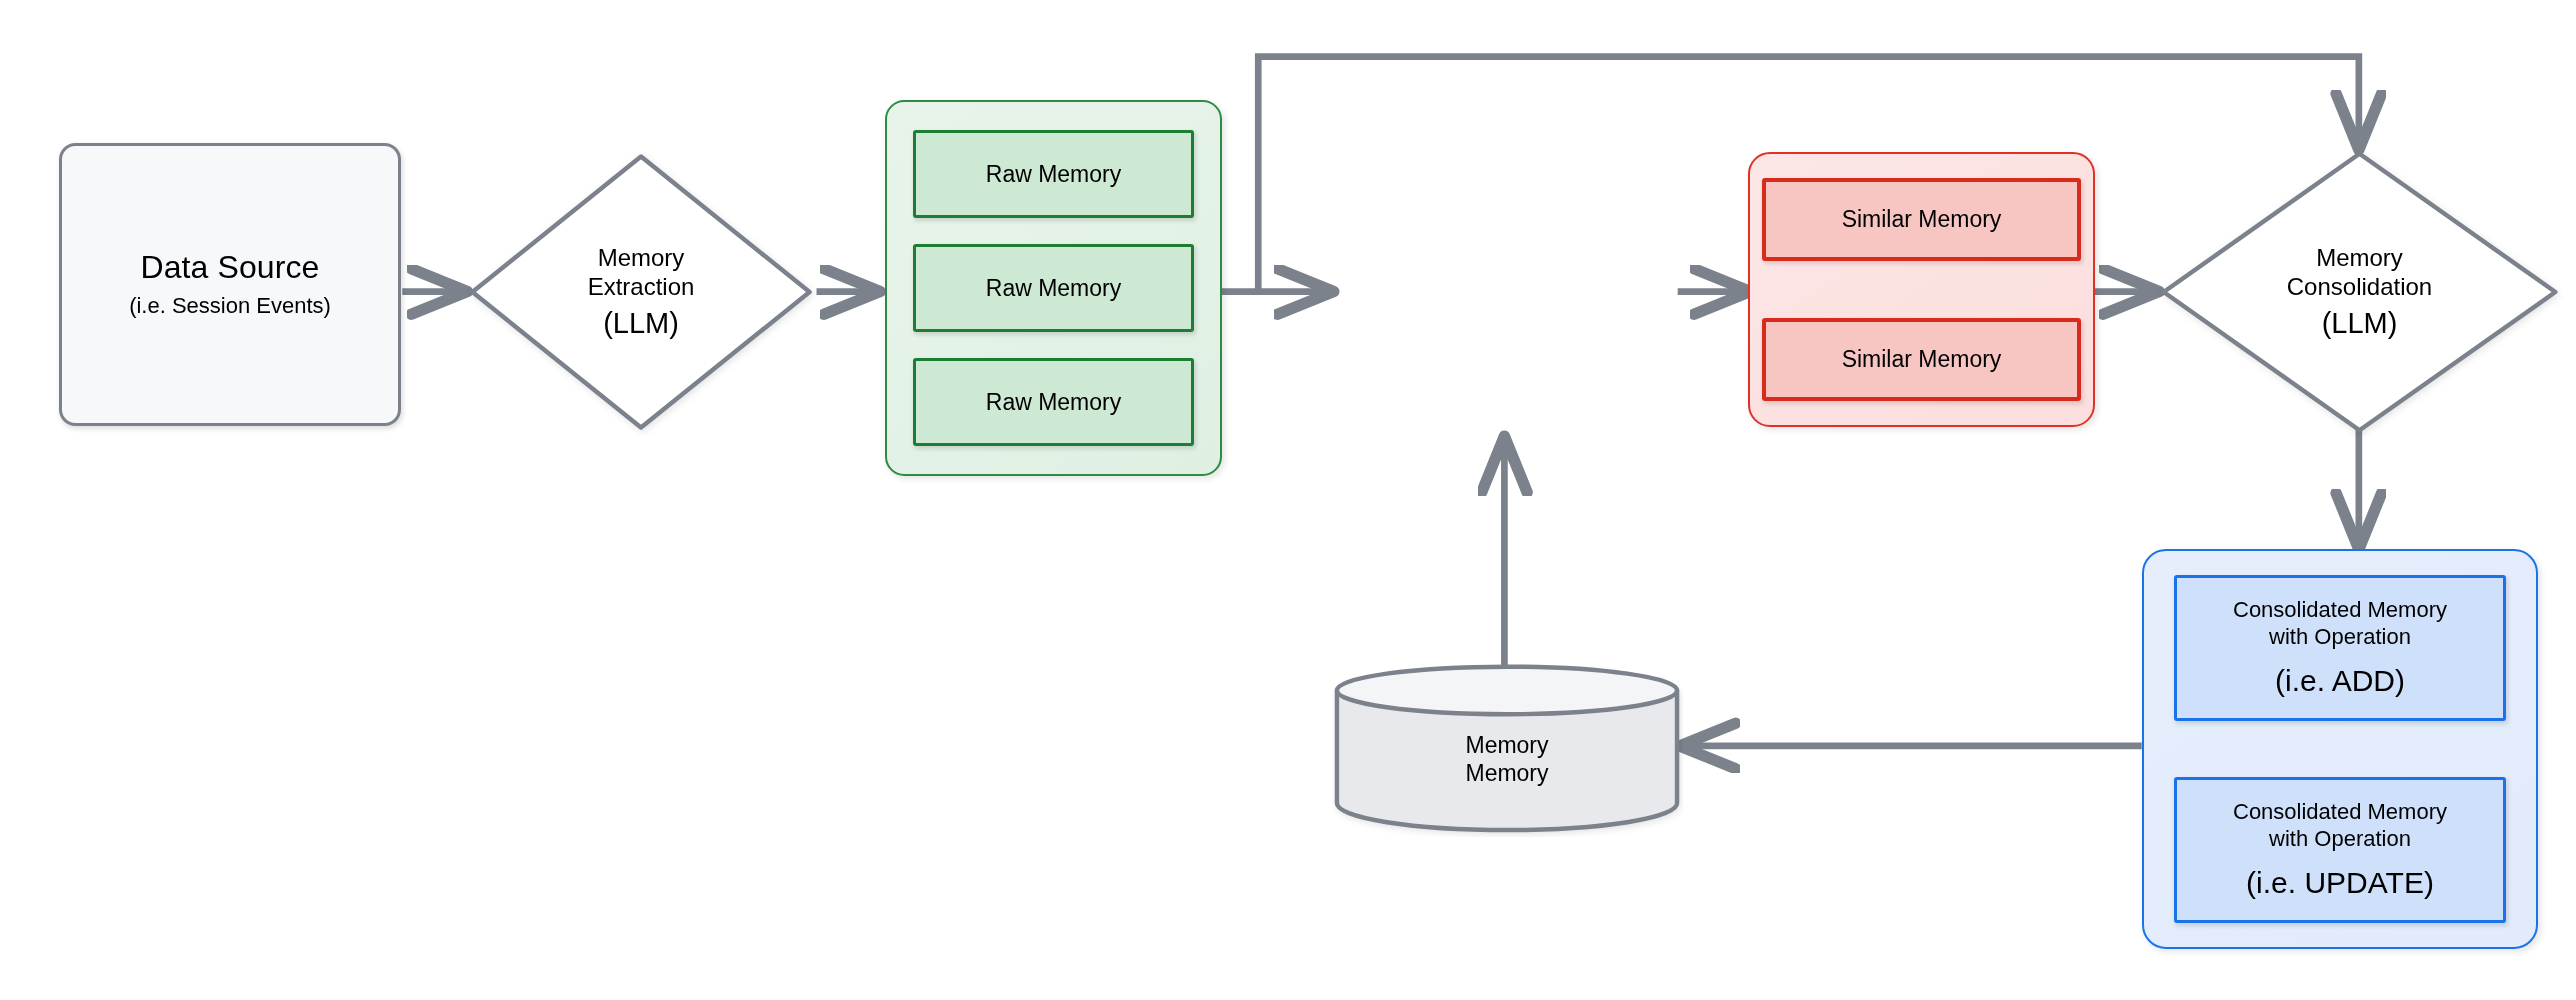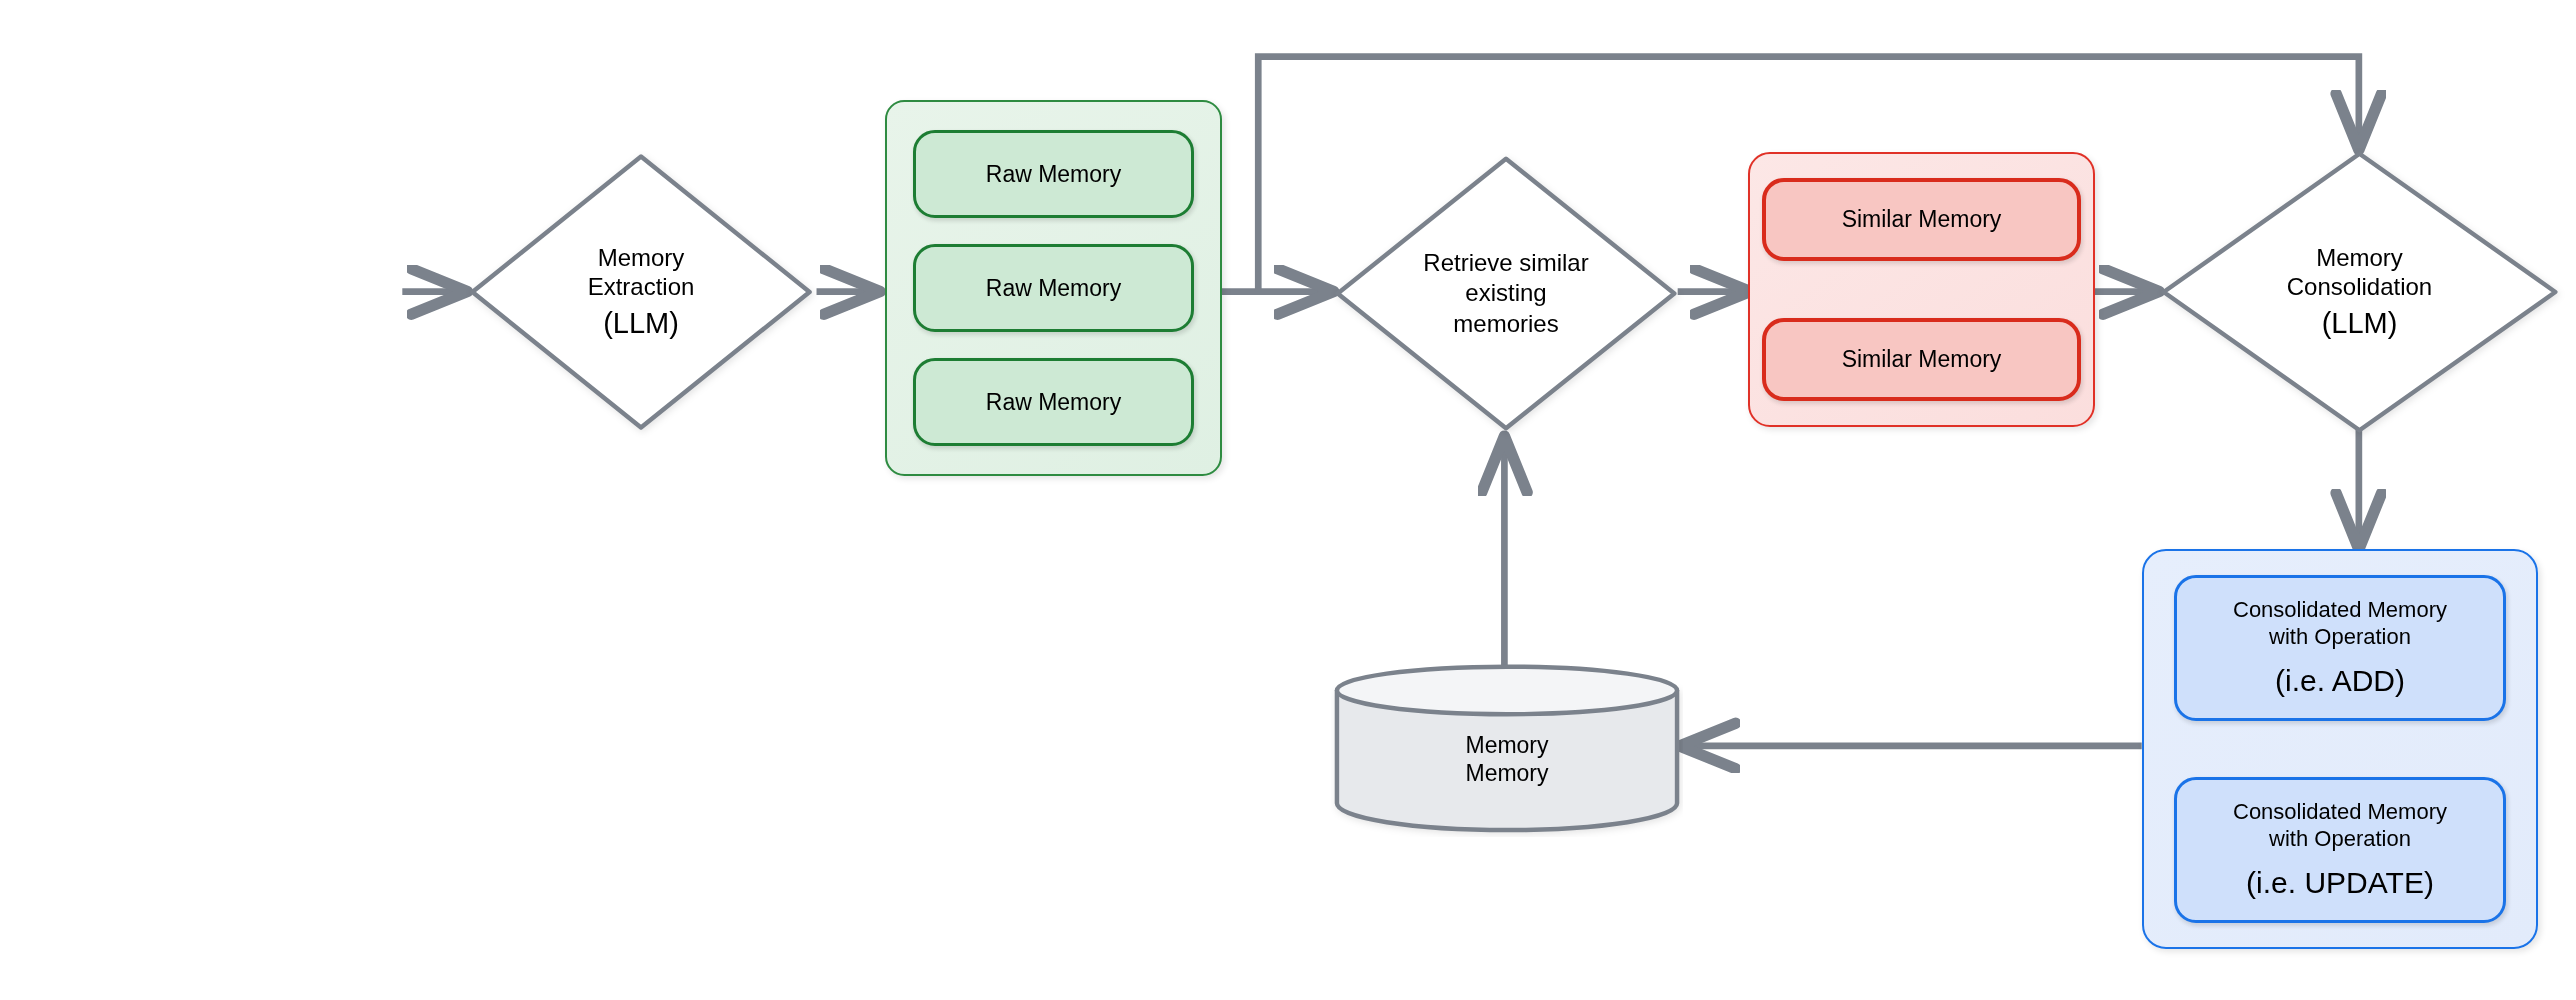--- a/index.html
+++ b/index.html
@@ -115,21 +115,21 @@
     background: linear-gradient(145deg, #e6eefc 0%, #e2ebfb 100%);
     border: 2.2px solid #1a73e8;
   }
   .chip {
     box-sizing: border-box;
     display: flex;
     flex-direction: column;
     align-items: center;
     justify-content: center;
     text-align: center;
-    border-radius: 22px;
+    border-radius: 3px;
     box-shadow: 1.5px 2.2px 4.5px rgba(0,0,0,0.13);
     color: #000;
   }
   .chip-green {
     background: #cde9d4;
     border: 3.7px solid #1d7d33;
     font-size: 23px;
   }
   .chip-red {
     background: #f8c6c2;
@@ -199,20 +199,24 @@
       <path d="M 3172,560 L 3172,735"></path>
 
       <path d="M 2880,1003 L 2262,1003"></path>
 
       <path d="M 2023,895 L 2023,590"></path>
 
       <path d="M 1692,392 L 1692,76 L 3172,76 L 3172,198"></path>
     </g>
   </svg>
 
+  <div class="node rect-plain" style="left:59px; top:143px; width:342px; height:283px;">
+    <div class="title-lg">Data Source</div>
+    <div class="sub-md">(i.e. Session Events)</div>
+  </div>
 
   <div class="diamond-wrap" style="left:465px; top:149px; width:352px; height:286px;">
     <svg width="352" height="286" viewBox="0 0 473 384">
       <path d="M 236.5,10 L 463,192 L 236.5,374 L 10,192 Z" fill="#ffffff" stroke="#7b828c" stroke-width="6" stroke-linejoin="round" style="filter:drop-shadow(2px 3px 5px rgba(0,0,0,0.11))"></path>
     </svg>
     <div class="diamond-label">
       <div class="dia-main">Memory</div>
       <div class="dia-main">Extraction</div>
       <div class="dia-sub">(LLM)</div>
     </div>
@@ -223,30 +227,20 @@
       <span>Raw Memory</span>
     </div>
     <div class="chip chip-green" style="width:100%; height:88px;">
       <span>Raw Memory</span>
     </div>
     <div class="chip chip-green" style="width:100%; height:88px;">
       <span>Raw Memory</span>
     </div>
   </div>
 
-  <div class="diamond-wrap" style="left:1331px; top:152px; width:350px; height:283px;">
-    <svg width="350" height="283" viewBox="0 0 470 380">
-      <path d="M 235,9 L 461,190 L 235,371 L 9,190 Z" fill="#ffffff" stroke="#7b828c" stroke-width="6" stroke-linejoin="round" style="filter:drop-shadow(2px 3px 5px rgba(0,0,0,0.11))"></path>
-    </svg>
-    <div class="diamond-label">
-      <div class="dia-main-3">Retrieve similar</div>
-      <div class="dia-main-3">existing</div>
-      <div class="dia-main-3">memories</div>
-    </div>
-  </div>
 
   <div class="group group-red" style="left:1748px; top:152px; width:347px; height:275px; padding:24px 12px; border-radius:22px;">
     <div class="chip chip-red" style="width:100%; height:83px;">
       <span>Similar Memory</span>
     </div>
     <div class="chip chip-red" style="width:100%; height:83px;">
       <span>Similar Memory</span>
     </div>
   </div>
 

